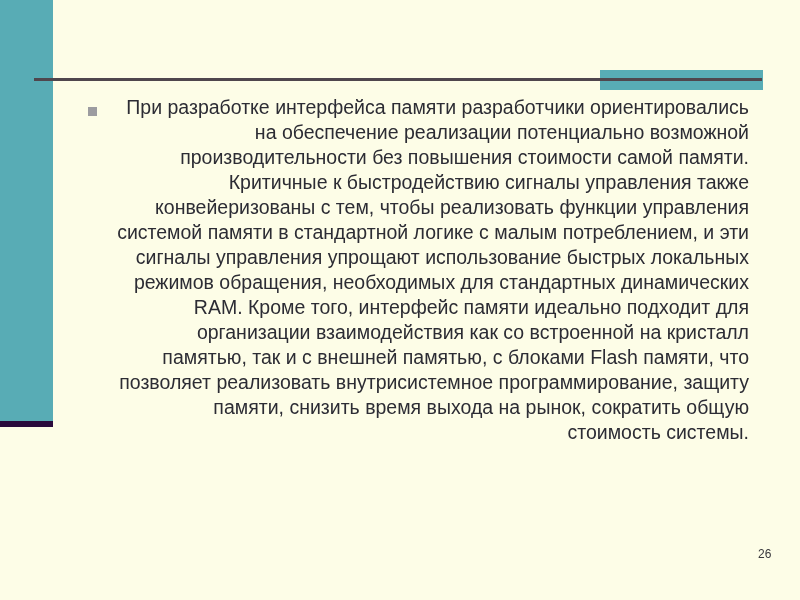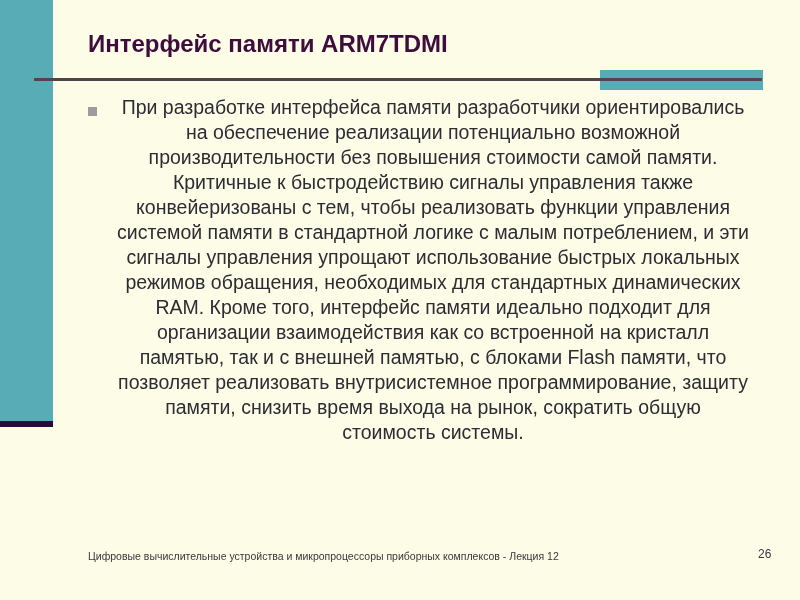--- a/index.html
+++ b/index.html
@@ -70,21 +70,21 @@
     background: #9C9CA0;
   }
   .body-text {
     position: absolute;
     left: 117px;
     top: 95px;
     width: 632px;
     font-size: 19.5px;
     line-height: 25px;
     color: #2C2C34;
-    text-align: center;
+    text-align: right;
   }
   .footer {
     position: absolute;
     left: 88px;
     top: 550px;
     font-size: 10.5px;
     color: #38383C;
     white-space: nowrap;
   }
   .page-number {
@@ -97,26 +97,24 @@
   }
 </style>
 </head>
 <body>
 
 <div class="slide">
 
   <div class="left-bar"></div>
   <div class="left-bar-accent"></div>
 
-  <div class="title">Интерфейс памяти ARM7TDMI</div>
 
   <div class="rule-tab"></div>
   <div class="title-rule"></div>
 
   <div class="bullet-square"></div>
 
   <div class="body-text">При разработке интерфейса памяти разработчики ориентировались на обеспечение реализации потенциально возможной производительности без повышения стоимости самой памяти. Критичные к быстродействию сигналы управления также конвейеризованы с тем, чтобы реализовать функции управления системой памяти в стандартной логике с малым потреблением, и эти сигналы управления упрощают использование быстрых локальных режимов обращения, необходимых для стандартных динамических RAM. Кроме того, интерфейс памяти идеально подходит для организации взаимодействия как со встроенной на кристалл памятью, так и с внешней памятью, с блоками Flash памяти, что позволяет реализовать внутрисистемное программирование, защиту памяти, снизить время выхода на рынок, сократить общую стоимость системы.</div>
 
-  <div class="footer">Цифровые вычислительные устройства и микропроцессоры приборных комплексов - Лекция 12</div>
 
   <div class="page-number">26</div>
 
 </div>
 
 </body></html>

